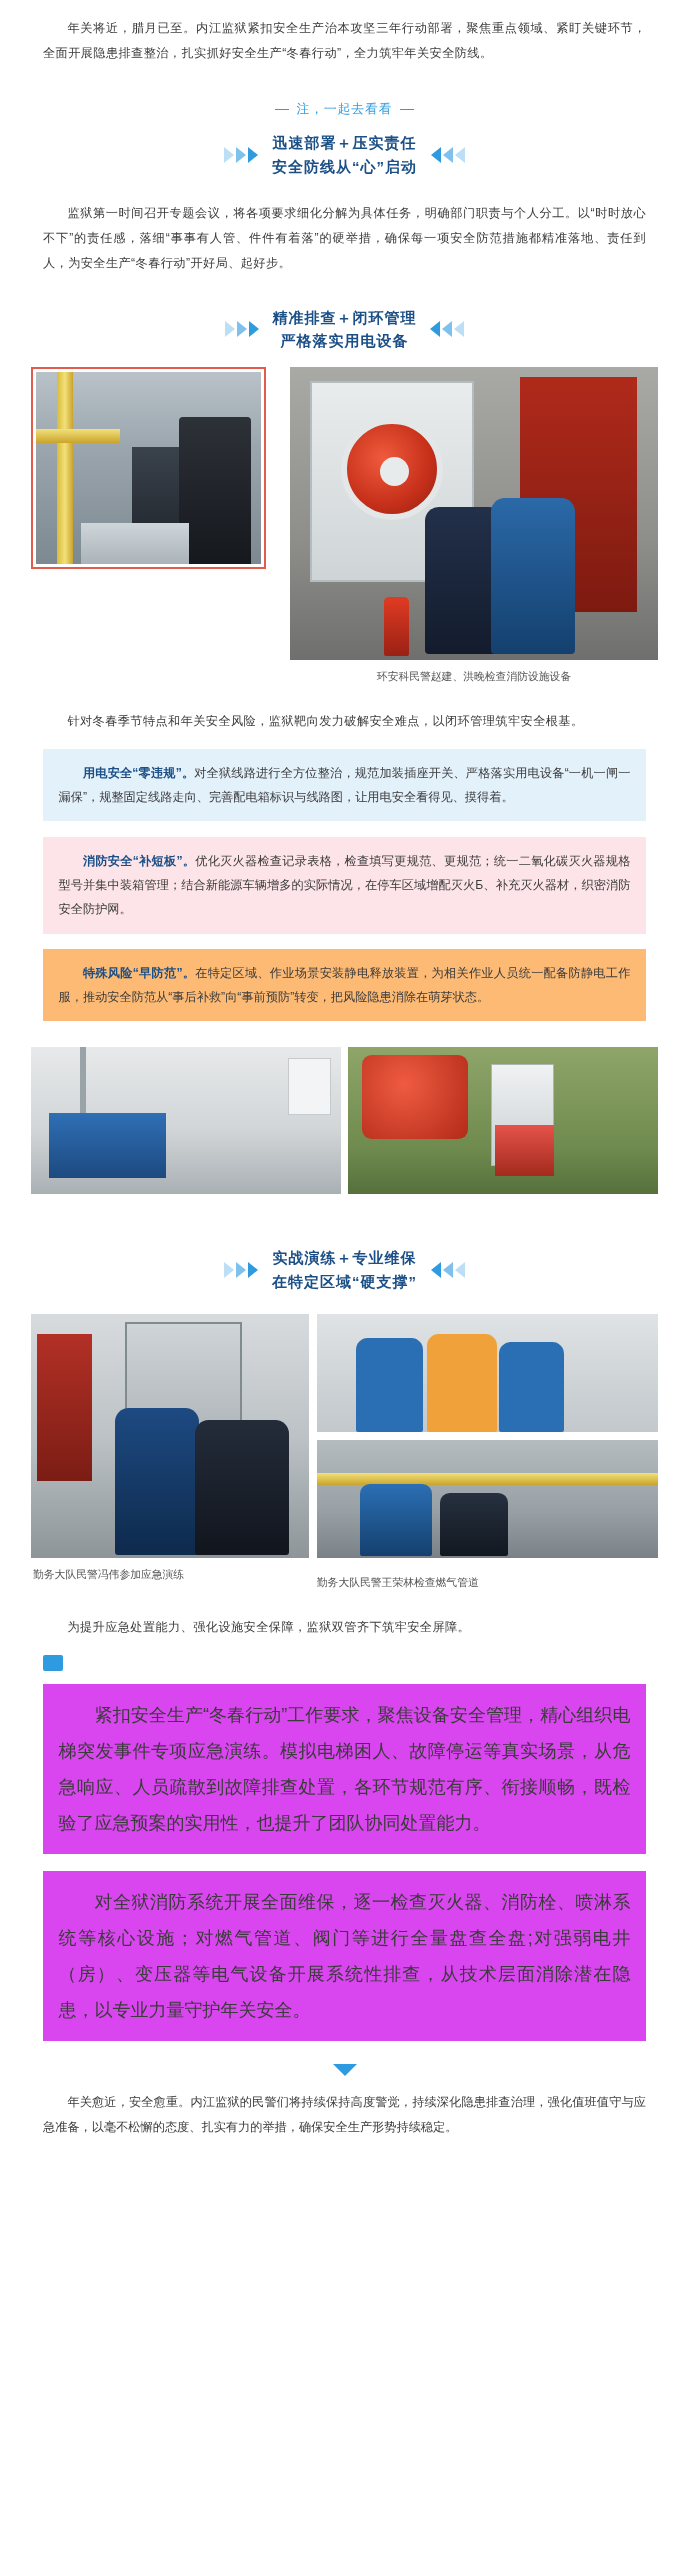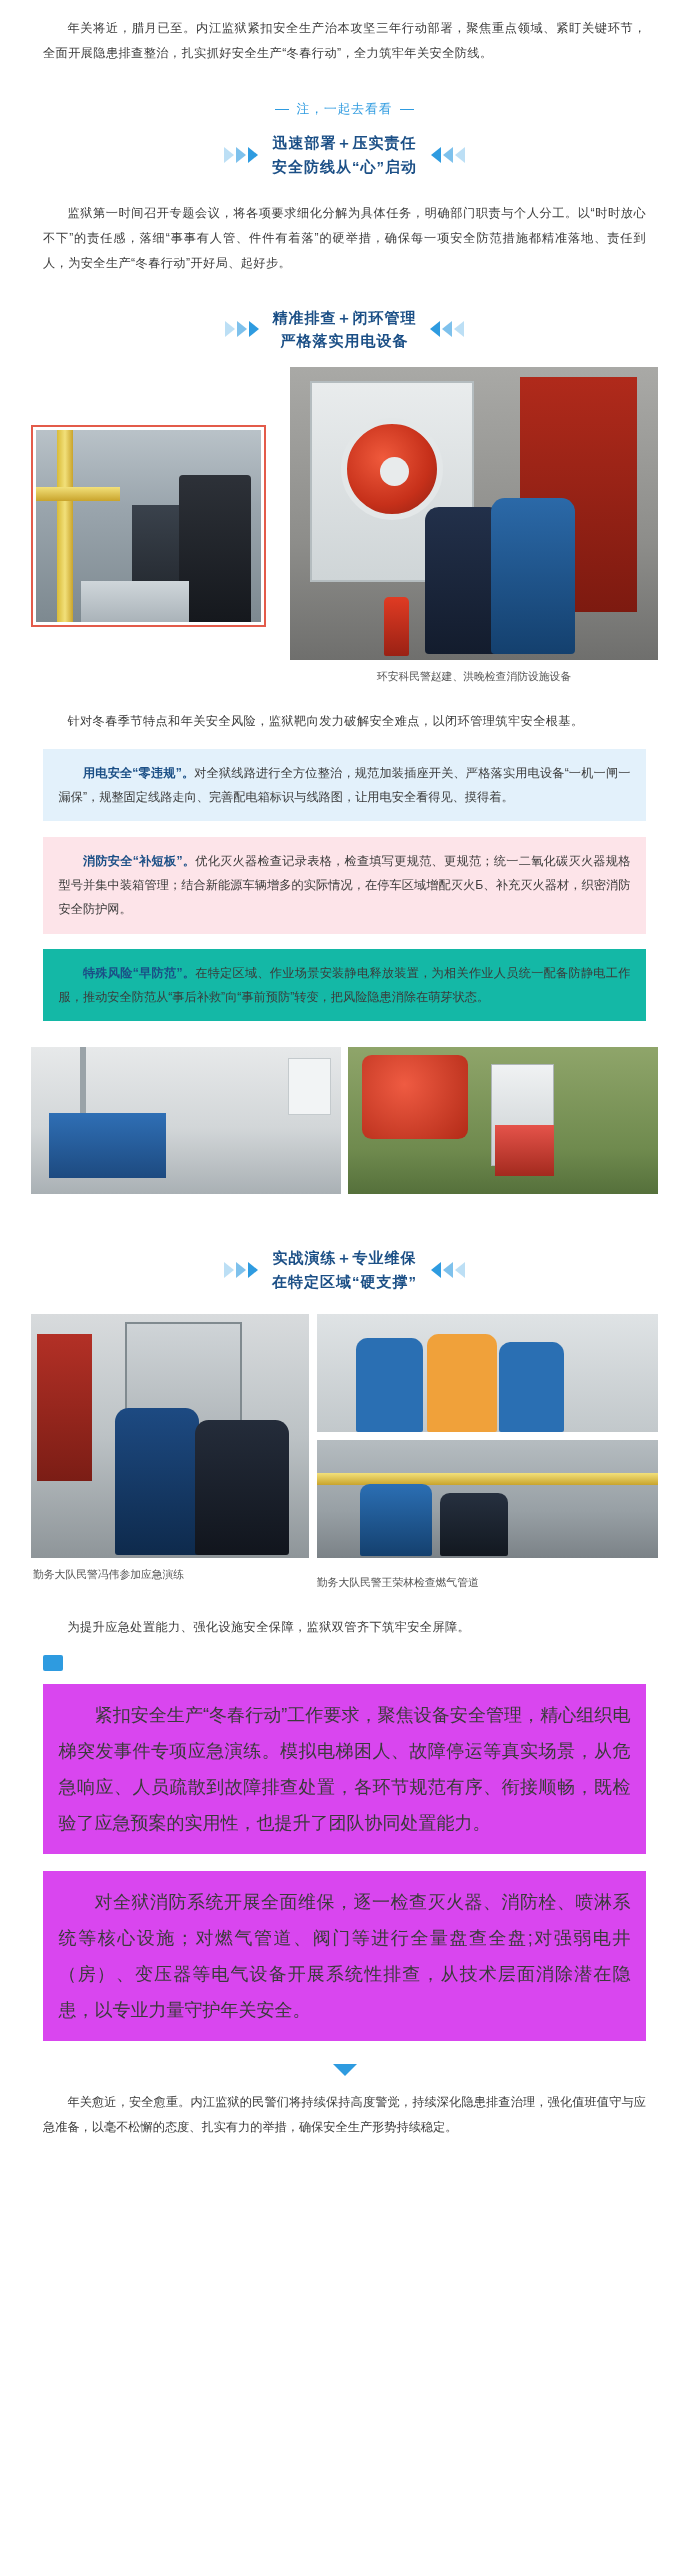--- a/index.html
+++ b/index.html
@@ -90,21 +90,21 @@
   .chev.c3 { opacity: 0.32; }
   .photo {
     position: relative;
     overflow: hidden;
     background: #c9ced3;
   }
   .collage-1 {
     display: flex;
     gap: 24px;
     margin: 15px 29px 0 29px;
-    align-items: center;
+    align-items: flex-start;
   }
   .collage-1 .left-col { width: 235px; }
   .collage-1 .right-col { flex: 1; }
   .framed {
     border: 2.9px solid #e35b4a;
     padding: 2.9px;
     background: #fff;
   }
   .caption {
     font-size: 10.8px;
@@ -195,21 +195,21 @@
     text-align: justify;
     text-indent: 2em;
     color: #3b3b3b;
   }
   .point .tag {
     font-weight: bold;
     color: #1b4f86;
   }
   .point.blue { background: #e3f1fb; }
   .point.pink { background: #fde4e9; }
-  .point.blue2 { background: #14b8a6; }
+  .point.blue2 { background: #fdba74; }
 
   
   .collage-2 {
     display: flex;
     gap: 7.8px;
     margin: 25.4px 29px 0 29px;
   }
   .collage-2 > div { flex: 1; }
   .img-room {
     height: 147px;

